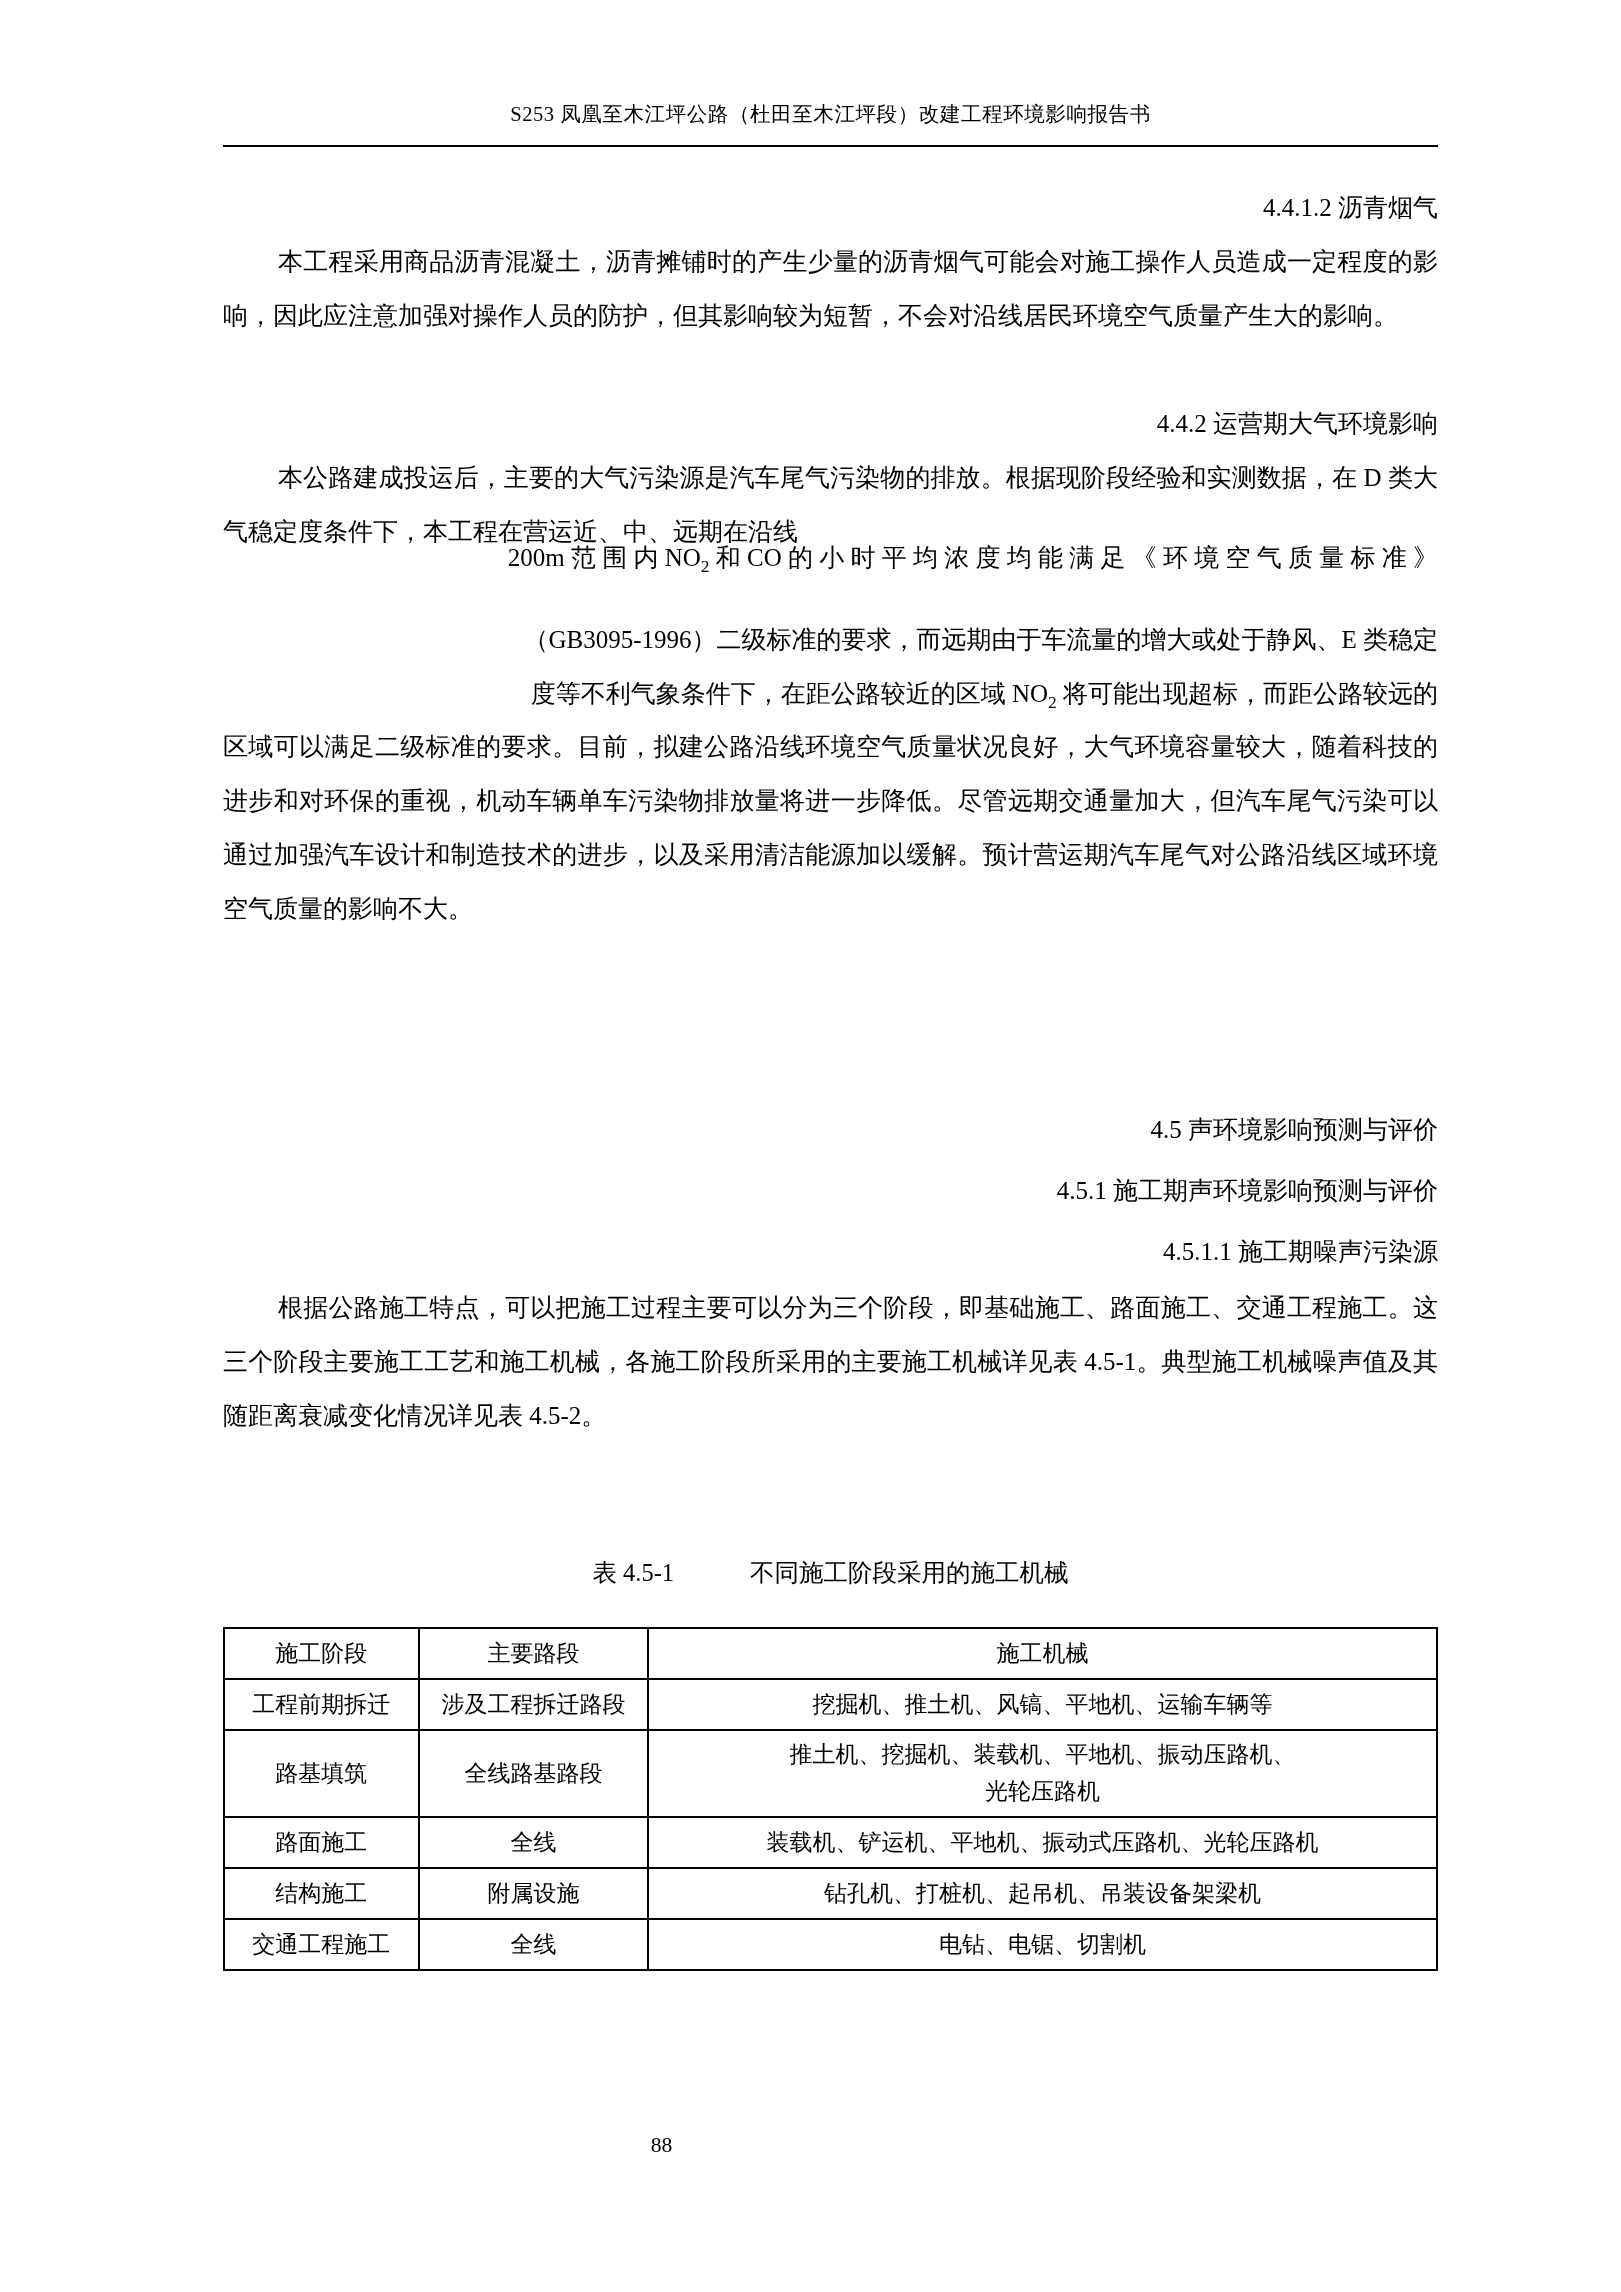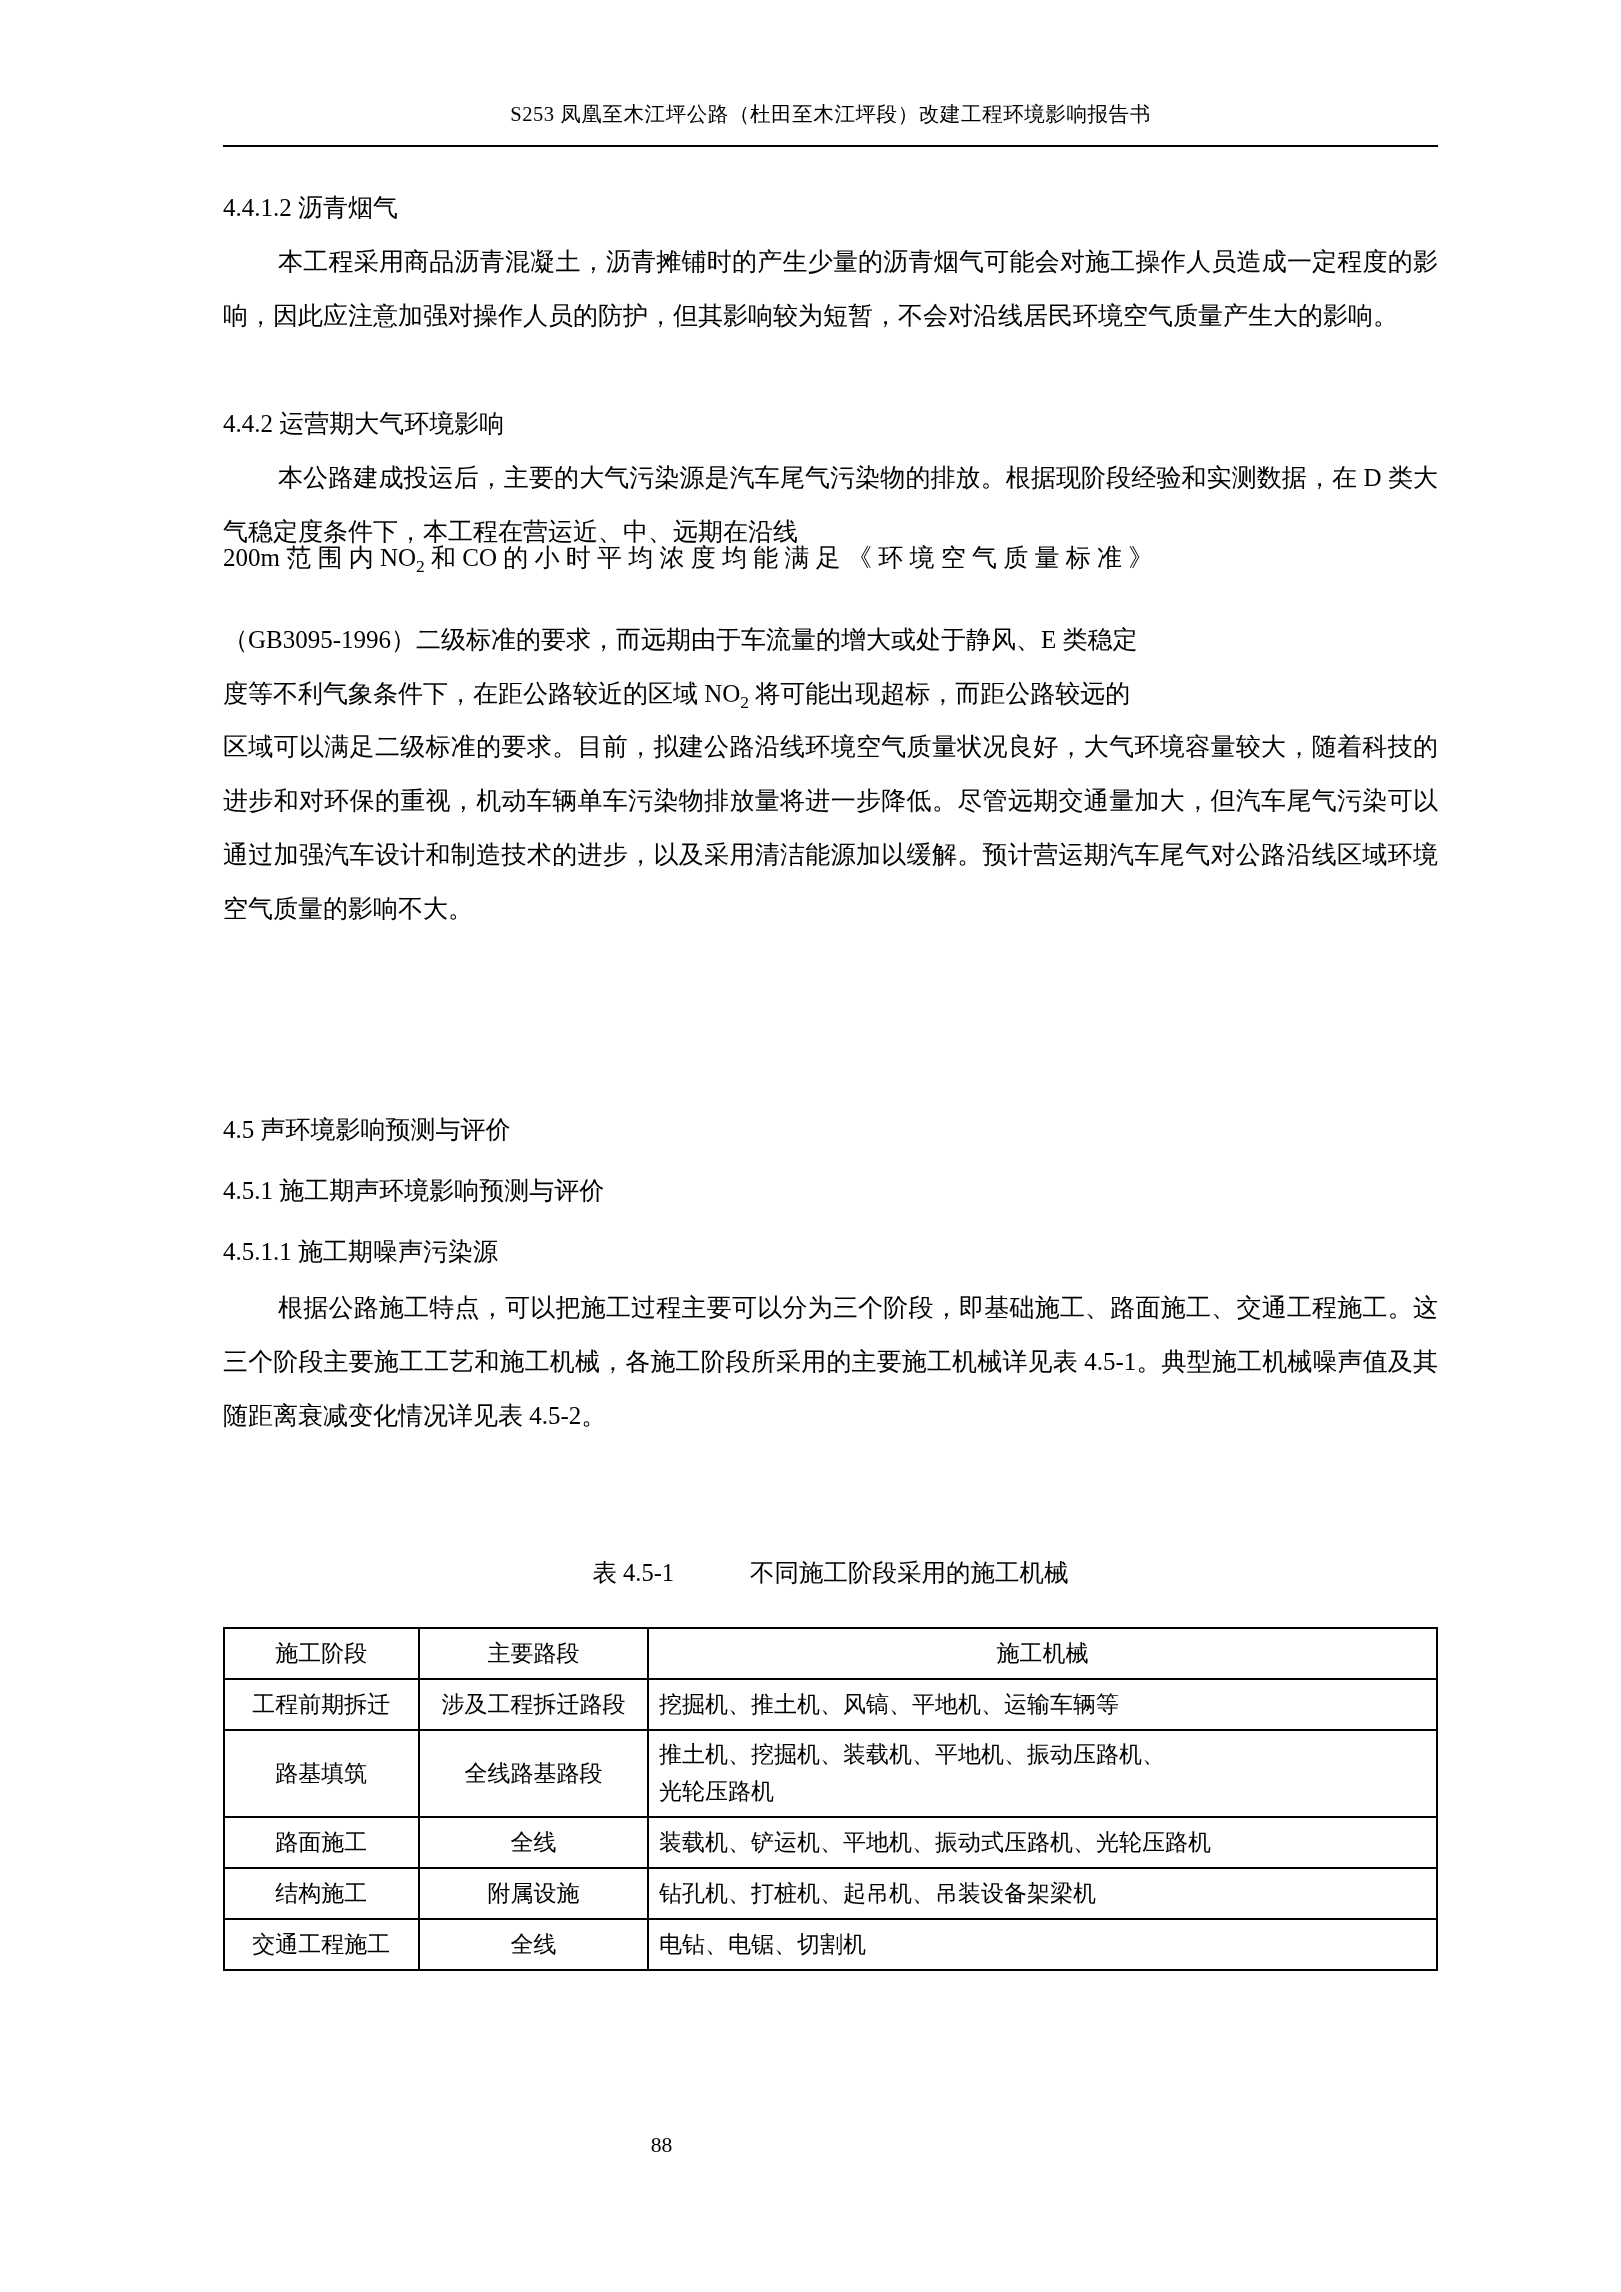--- a/index.html
+++ b/index.html
@@ -33,20 +33,21 @@
     width: 1215px;
     height: 2px;
     background: #000000;
   }
   .body-text {
     position: absolute;
     left: 223px;
     width: 1215px;
     font-size: 25px;
     line-height: 54px;
+    text-align: right;
   }
   .heading {
     font-size: 25px;
     line-height: 54px;
   }
   .para {
     text-indent: 55px;
     text-align: justify;
     text-justify: inter-ideograph;
   }
@@ -76,21 +77,21 @@
     width: 1215px;
     font-size: 23px;
     line-height: 37px;
   }
   table.mech td {
     border: 2px solid #000000;
     padding: 5.9px 9.8px;
     vertical-align: middle;
   }
   td.c { text-align: center; }
-  td.l { text-align: left; padding-left: 15.7px; }
+  td.l { text-align: center; padding-left: 15.7px; }
   .col1 { width: 173px; }
   .col2 { width: 208px; }
   .pagenum {
     position: absolute;
     left: 0;
     top: 2133px;
     width: 1323px;
     text-align: center;
     font-size: 21.6px;
   }

